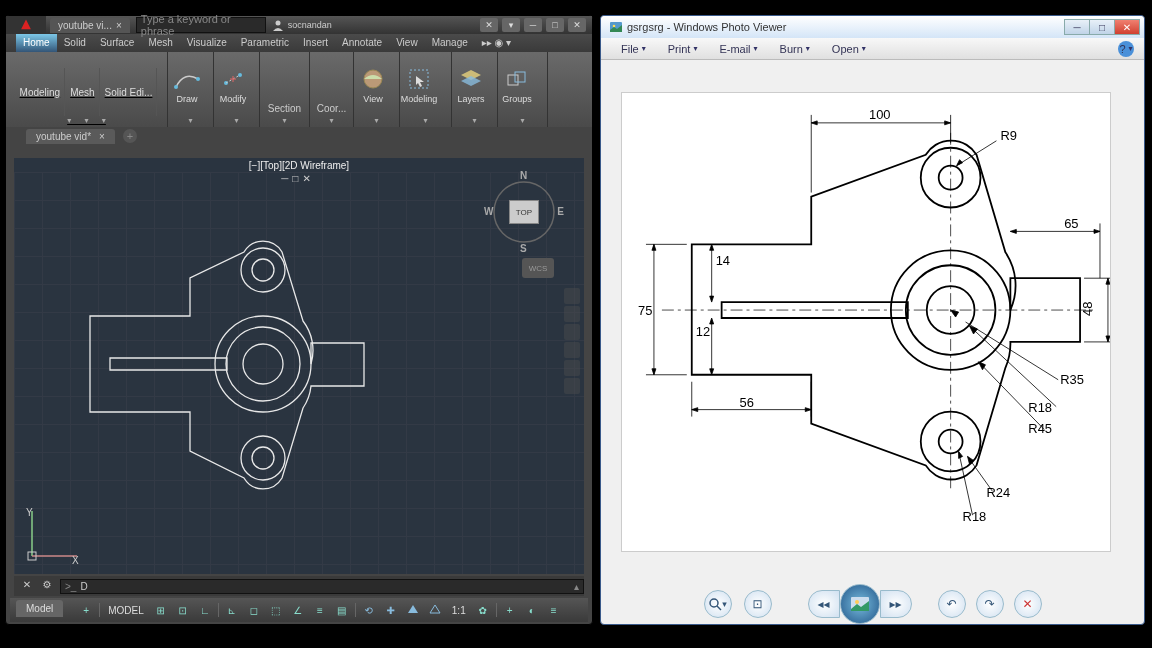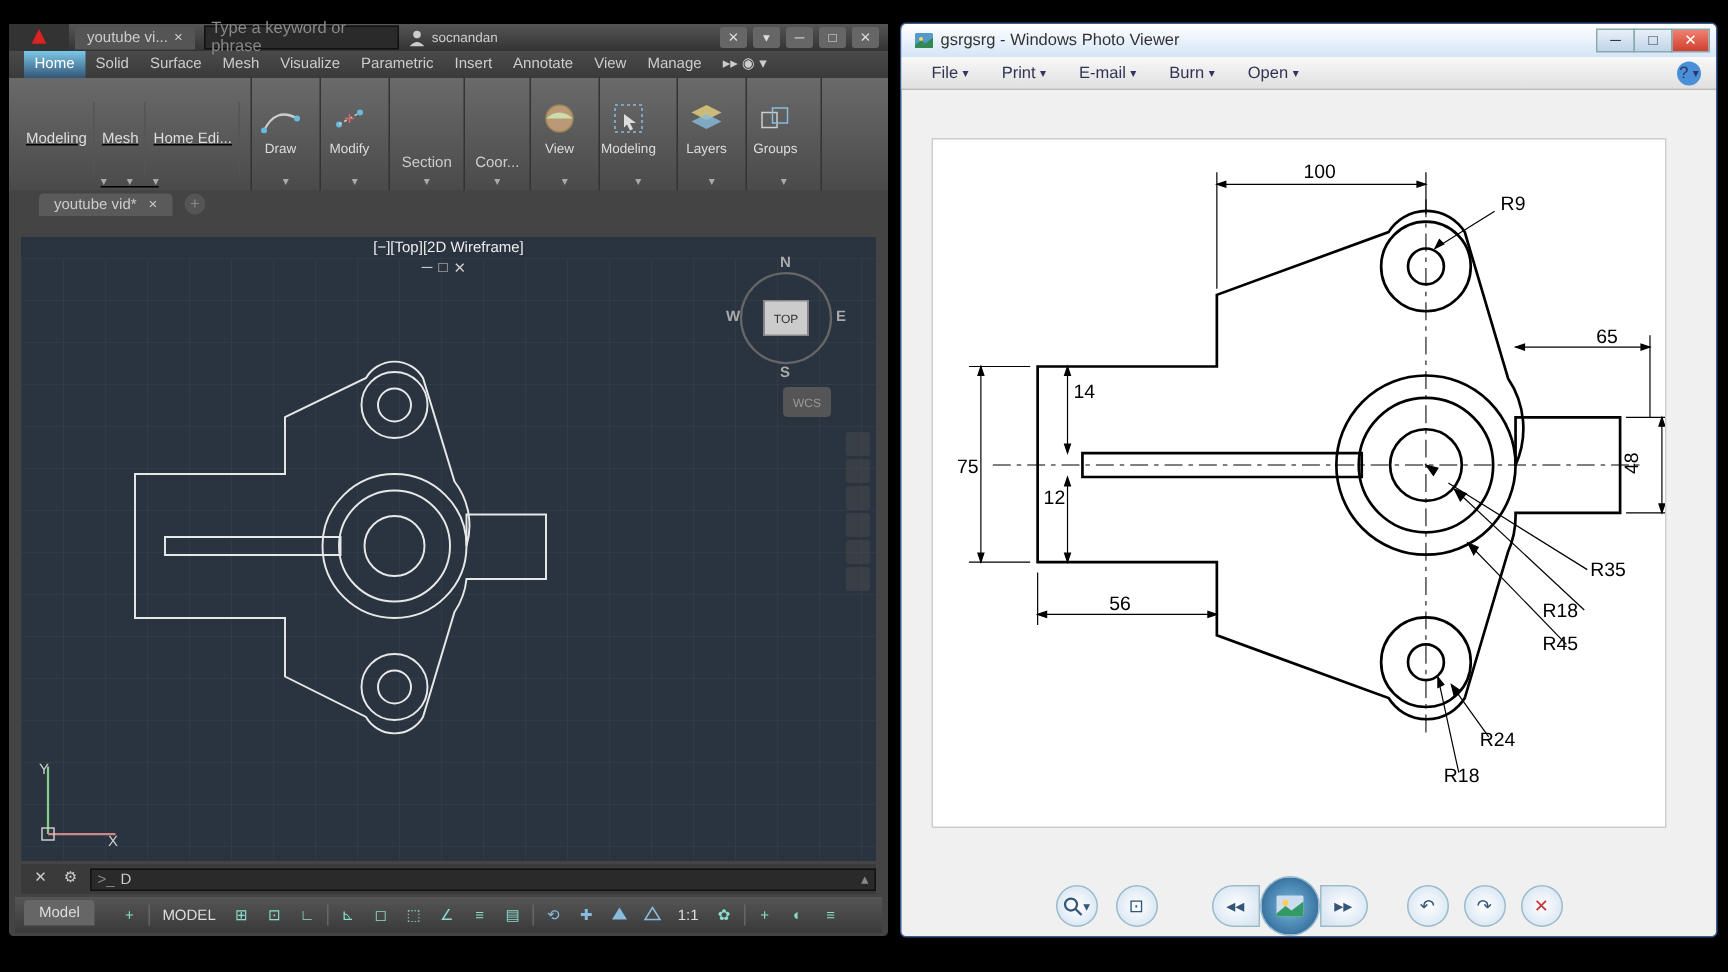--- a/index.html
+++ b/index.html
@@ -130,21 +130,21 @@
     <span>View</span>
     <span>Manage</span>
     <span>▸▸ ◉ ▾</span>
   </div>
 
   <div class="acad-ribbon">
     <div class="ribbon-panel" style="width:162px;text-decoration:underline;">
       <div class="ribbon-tabs">
         <div class="ribbon-tab">Modeling</div>
         <div class="ribbon-tab">Mesh</div>
-        <div class="ribbon-tab">Home Edi...</div>
+        <div class="ribbon-tab">Solid Edi...</div>
       </div>
       <div class="ribbon-arrow">▾&nbsp;&nbsp;&nbsp;&nbsp;&nbsp;&nbsp;▾&nbsp;&nbsp;&nbsp;&nbsp;&nbsp;&nbsp;▾</div>
     </div>
     <div class="ribbon-panel" style="width:46px;">
       <div class="ribbon-big-icon">
         <div class="icon">
             <svg width="26" height="20">
               <path d="M2 18 Q 10 2 24 10" stroke="#ccc" fill="none" stroke-width="1.5"></path>
               <circle cx="2" cy="18" r="2" fill="#6bd"></circle>
               <circle cx="24" cy="10" r="2" fill="#6bd"></circle>

